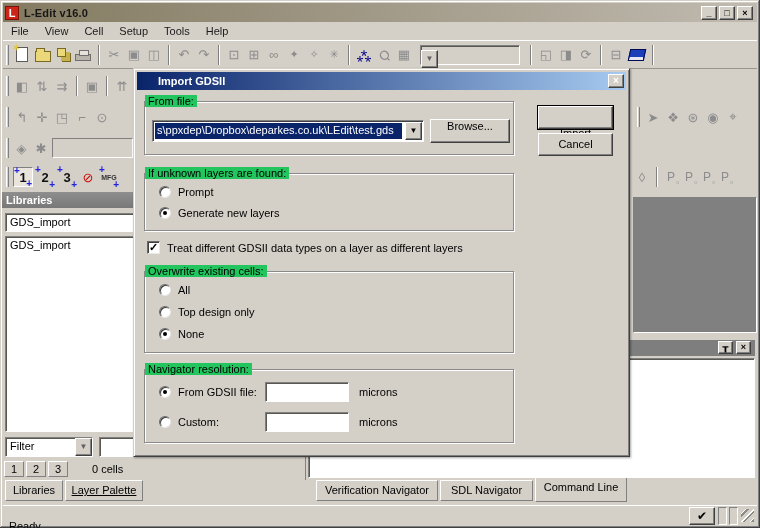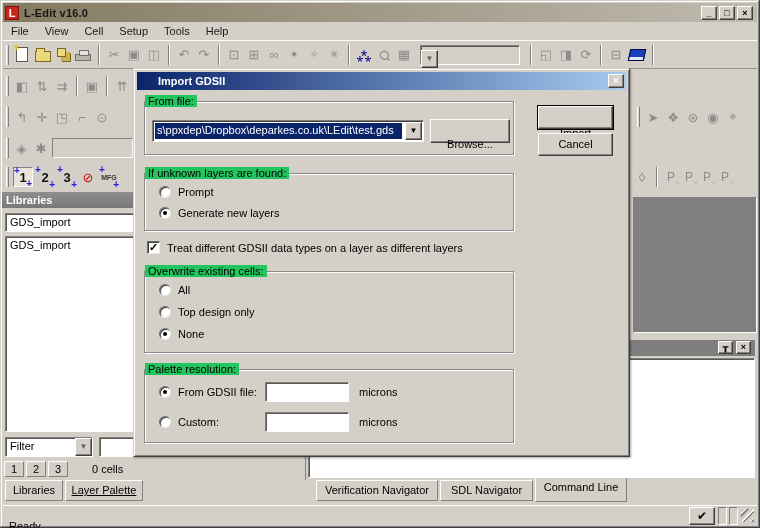--- a/index.html
+++ b/index.html
@@ -253,21 +253,21 @@
       <span>Import GDSII</span>
       <span class="dlg-close btn">×</span>
     </div>
 
     <div class="group abs" style="left:10px;top:32px;width:370px;height:54px;">
       <span class="legend">From file:</span>
       <div class="file-combo" style="left:7px;top:18px;width:272px;">
         <span class="sel-text">s\ppxdep\Dropbox\deparkes.co.uk\LEdit\test.gds</span>
         <span class="drop">▼</span>
       </div>
-      <div class="btn abs" style="left:285px;top:17px;width:80px;height:24px;padding-top:18px;">Browse...</div>
+      <div class="btn abs" style="left:285px;top:17px;width:80px;height:24px;padding-top:0;">Browse...</div>
     </div>
 
     <div class="btn btn-default abs" style="left:404px;top:37px;width:75px;height:23px;padding-top:20px;">Import</div>
     <div class="btn abs" style="left:404px;top:64px;width:75px;height:23px;padding-top:4px;">Cancel</div>
 
     <div class="group abs" style="left:10px;top:104px;width:370px;height:58px;">
       <span class="legend">If unknown layers are found:</span>
       <span class="radio" style="left:14px;top:12px;"></span>
       <span class="lbl" style="left:33px;top:12px;">Prompt</span>
       <span class="radio sel" style="left:14px;top:33px;"></span>
@@ -281,21 +281,21 @@
       <span class="legend">Overwrite existing cells:</span>
       <span class="radio" style="left:14px;top:12px;"></span>
       <span class="lbl" style="left:33px;top:12px;">All</span>
       <span class="radio" style="left:14px;top:34px;"></span>
       <span class="lbl" style="left:33px;top:34px;">Top design only</span>
       <span class="radio sel" style="left:14px;top:56px;"></span>
       <span class="lbl" style="left:33px;top:56px;">None</span>
     </div>
 
     <div class="group abs" style="left:10px;top:300px;width:370px;height:74px;">
-      <span class="legend">Palette resolution:</span>
+      <span class="legend">Navigator resolution:</span>
       <span class="radio sel" style="left:14px;top:16px;"></span>
       <span class="lbl" style="left:33px;top:16px;">From GDSII file:</span>
       <span class="sunken-field abs" style="left:120px;top:12px;width:84px;height:20px;padding:2px 4px;">
         <span></span>
       </span>
       <span class="lbl" style="left:214px;top:16px;">microns</span>
       <span class="radio" style="left:14px;top:46px;"></span>
       <span class="lbl" style="left:33px;top:46px;">Custom:</span>
       <span class="sunken-field abs" style="left:120px;top:42px;width:84px;height:20px;padding:2px 4px;">
         <span></span>

